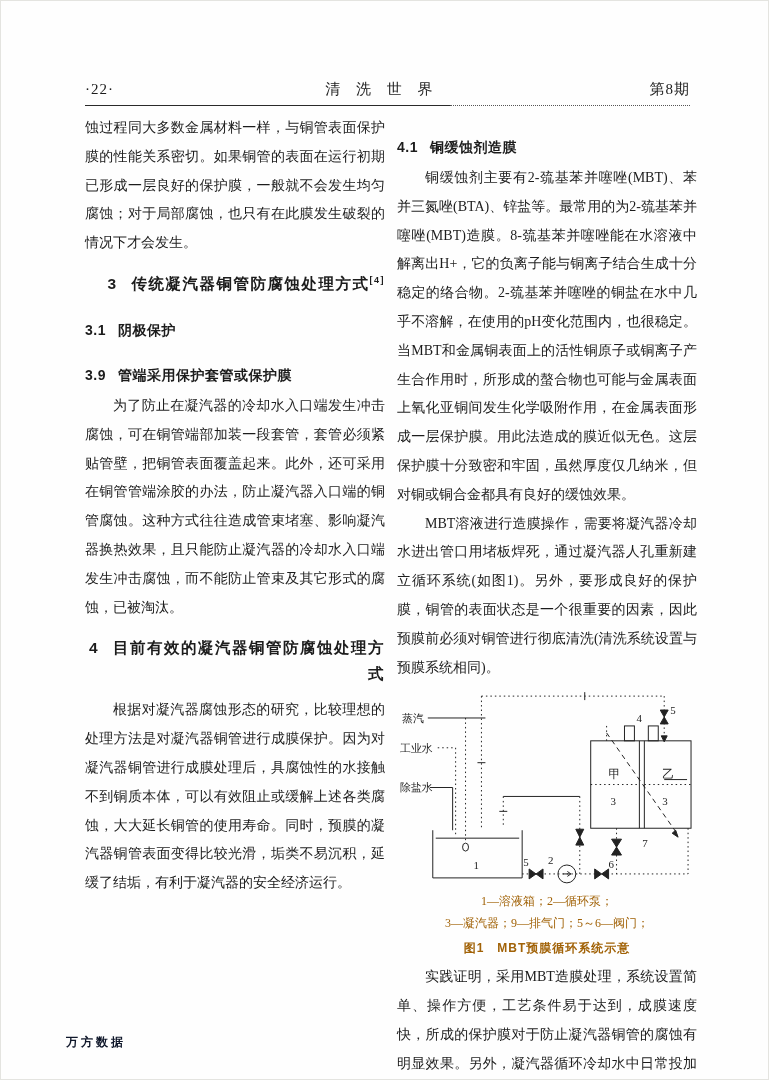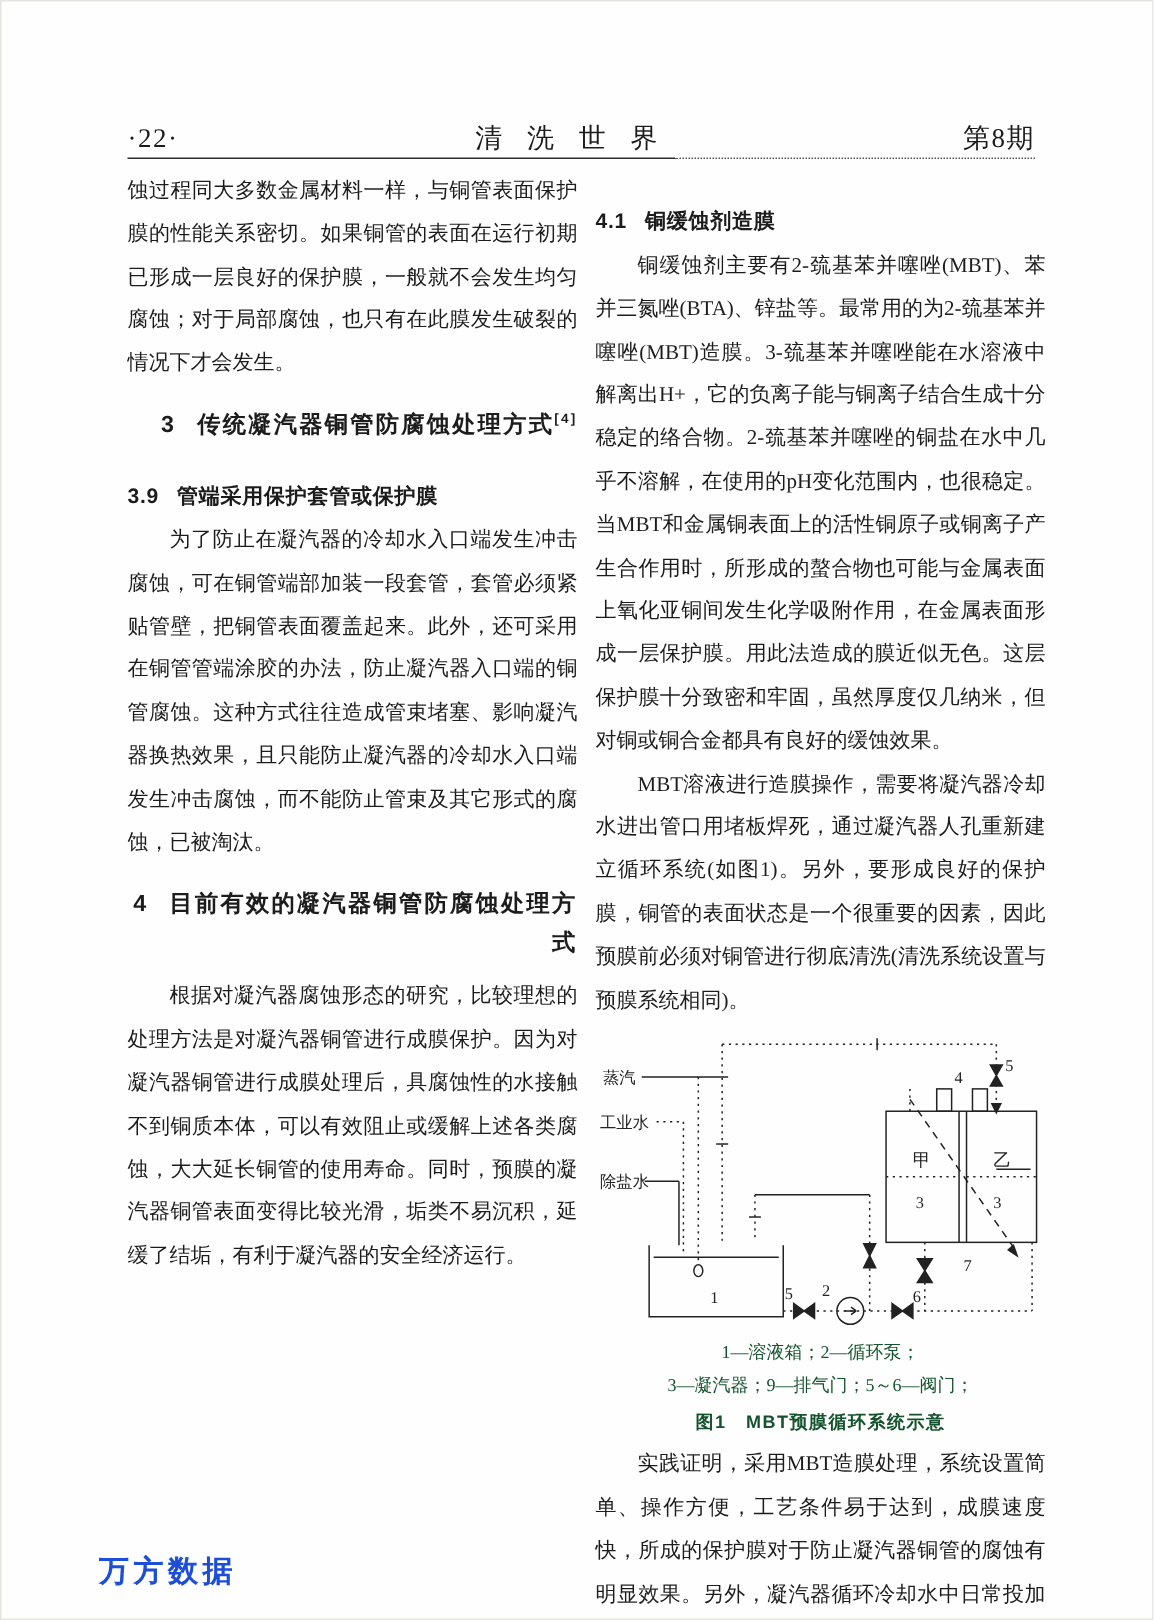--- a/index.html
+++ b/index.html
@@ -13,21 +13,21 @@
   }
   .page{
     position:absolute;inset:0;
     background:#fefefe;
     box-shadow:inset 0 0 0 1px #e4e4e0;
   }
   
   .hdr{
     position:absolute;top:80px;left:85px;width:605px;
     display:flex;justify-content:space-between;align-items:baseline;
-    font-size:18px;letter-spacing:1px;
+    font-size:15px;letter-spacing:1px;
   }
   .hdr .journal{letter-spacing:6px;}
   .rule{position:absolute;top:104px;left:85px;width:605px;height:2px;font-size:0;display:flex;}
   .rule .solid{width:365px;border-bottom:1.6px solid #2a2a2a;}
   .rule .dots{flex:1;border-bottom:1.6px dotted #555;}
   
   .cols{
     position:absolute;top:114px;left:85px;width:612px;
     display:flex;gap:12px;
   }
@@ -45,29 +45,29 @@
     font-family:"Liberation Sans",sans-serif;
     font-weight:bold;font-size:14px;line-height:24px;
     margin:21px 0 5px;letter-spacing:0.5px;text-align:left;
   }
   .subsec .num{margin-right:12px;}
   
   .figure{margin:6px 0 4px;text-indent:0;}
   .fig-canvas{display:block;margin:0 auto;}
   .fig-cap{
     text-align:center;font-size:12px;line-height:22px;text-indent:0;
-    color:#14532d;
+    color:#a16207;
   }
   .fig-cap.title{font-family:"Liberation Sans",sans-serif;font-weight:bold;letter-spacing:1px;margin-top:3px;}
   
   .wm{
     position:absolute;left:66px;top:1034px;
     font-family:"Liberation Sans",sans-serif;
-    font-size:20px;font-weight:bold;letter-spacing:3px;
-    color:#1d4ed8;
+    font-size:12px;font-weight:bold;letter-spacing:3px;
+    color:#0f172a;
     text-align:right;
   }
   svg text{font-family:"Liberation Serif",serif;fill:#222;}
 </style>
 </head>
 <body>
 
 <div class="page">
 
   <div class="hdr">
@@ -82,38 +82,41 @@
 
   <div class="cols">
 
     <div class="col">
       <p class="cont">蚀过程同大多数金属材料一样，与铜管表面保护膜的性能关系密切。如果铜管的表面在运行初期已形成一层良好的保护膜，一般就不会发生均匀腐蚀；对于局部腐蚀，也只有在此膜发生破裂的情况下才会发生。</p>
 
       <div class="sec">
         <span class="num">3</span><span>传统凝汽器铜管防腐蚀处理方式</span><sup>[4]</sup>
       </div>
 
+      <div class="subsec">
+        <span class="num">3.1</span><span>阴极保护</span>
+      </div>
 
       <div class="subsec">
         <span class="num">3.9</span><span>管端采用保护套管或保护膜</span>
       </div>
       <p>为了防止在凝汽器的冷却水入口端发生冲击腐蚀，可在铜管端部加装一段套管，套管必须紧贴管壁，把铜管表面覆盖起来。此外，还可采用在铜管管端涂胶的办法，防止凝汽器入口端的铜管腐蚀。这种方式往往造成管束堵塞、影响凝汽器换热效果，且只能防止凝汽器的冷却水入口端发生冲击腐蚀，而不能防止管束及其它形式的腐蚀，已被淘汰。</p>
 
       <div class="sec">
         <span class="num">4</span><span>目前有效的凝汽器铜管防腐蚀处理方式</span>
       </div>
       <p>根据对凝汽器腐蚀形态的研究，比较理想的处理方法是对凝汽器铜管进行成膜保护。因为对凝汽器铜管进行成膜处理后，具腐蚀性的水接触不到铜质本体，可以有效阻止或缓解上述各类腐蚀，大大延长铜管的使用寿命。同时，预膜的凝汽器铜管表面变得比较光滑，垢类不易沉积，延缓了结垢，有利于凝汽器的安全经济运行。</p>
 
     </div>
 
     <div class="col">
       <div class="subsec">
         <span class="num">4.1</span><span>铜缓蚀剂造膜</span>
       </div>
-      <p>铜缓蚀剂主要有2-巯基苯并噻唑(MBT)、苯并三氮唑(BTA)、锌盐等。最常用的为2-巯基苯并噻唑(MBT)造膜。3-巯基苯并噻唑能在水溶液中解离出H+，它的负离子能与铜离子结合生成十分稳定的络合物。2-巯基苯并噻唑的铜盐在水中几乎不溶解，在使用的pH变化范围内，也很稳定。当MBT和金属铜表面上的活性铜原子或铜离子产生合作用时，所形成的螯合物也可能与金属表面上氧化亚铜间发生化学吸附作用，在金属表面形成一层保护膜。用此法造成的膜近似无色。这层保护膜十分致密和牢固，虽然厚度仅几纳米，但对铜或铜合金都具有良好的缓蚀效果。</p>
+      <p>铜缓蚀剂主要有2-巯基苯并噻唑(MBT)、苯并三氮唑(BTA)、锌盐等。最常用的为2-巯基苯并噻唑(MBT)造膜。8-巯基苯并噻唑能在水溶液中解离出H+，它的负离子能与铜离子结合生成十分稳定的络合物。2-巯基苯并噻唑的铜盐在水中几乎不溶解，在使用的pH变化范围内，也很稳定。当MBT和金属铜表面上的活性铜原子或铜离子产生合作用时，所形成的螯合物也可能与金属表面上氧化亚铜间发生化学吸附作用，在金属表面形成一层保护膜。用此法造成的膜近似无色。这层保护膜十分致密和牢固，虽然厚度仅几纳米，但对铜或铜合金都具有良好的缓蚀效果。</p>
       <p>MBT溶液进行造膜操作，需要将凝汽器冷却水进出管口用堵板焊死，通过凝汽器人孔重新建立循环系统(如图1)。另外，要形成良好的保护膜，铜管的表面状态是一个很重要的因素，因此预膜前必须对铜管进行彻底清洗(清洗系统设置与预膜系统相同)。</p>
 
       <div class="figure">
         <svg class="fig-canvas" width="298" height="202" viewBox="0 0 300 203">
           <g stroke="#222" fill="none" stroke-width="1">
 
             <line x1="84" y1="8" x2="268" y2="8" stroke-dasharray="1.5 3"></line>
             <line x1="188" y1="4" x2="188" y2="12"></line>
             <line x1="268" y1="8" x2="268" y2="53" stroke-dasharray="1.5 3"></line>
 

